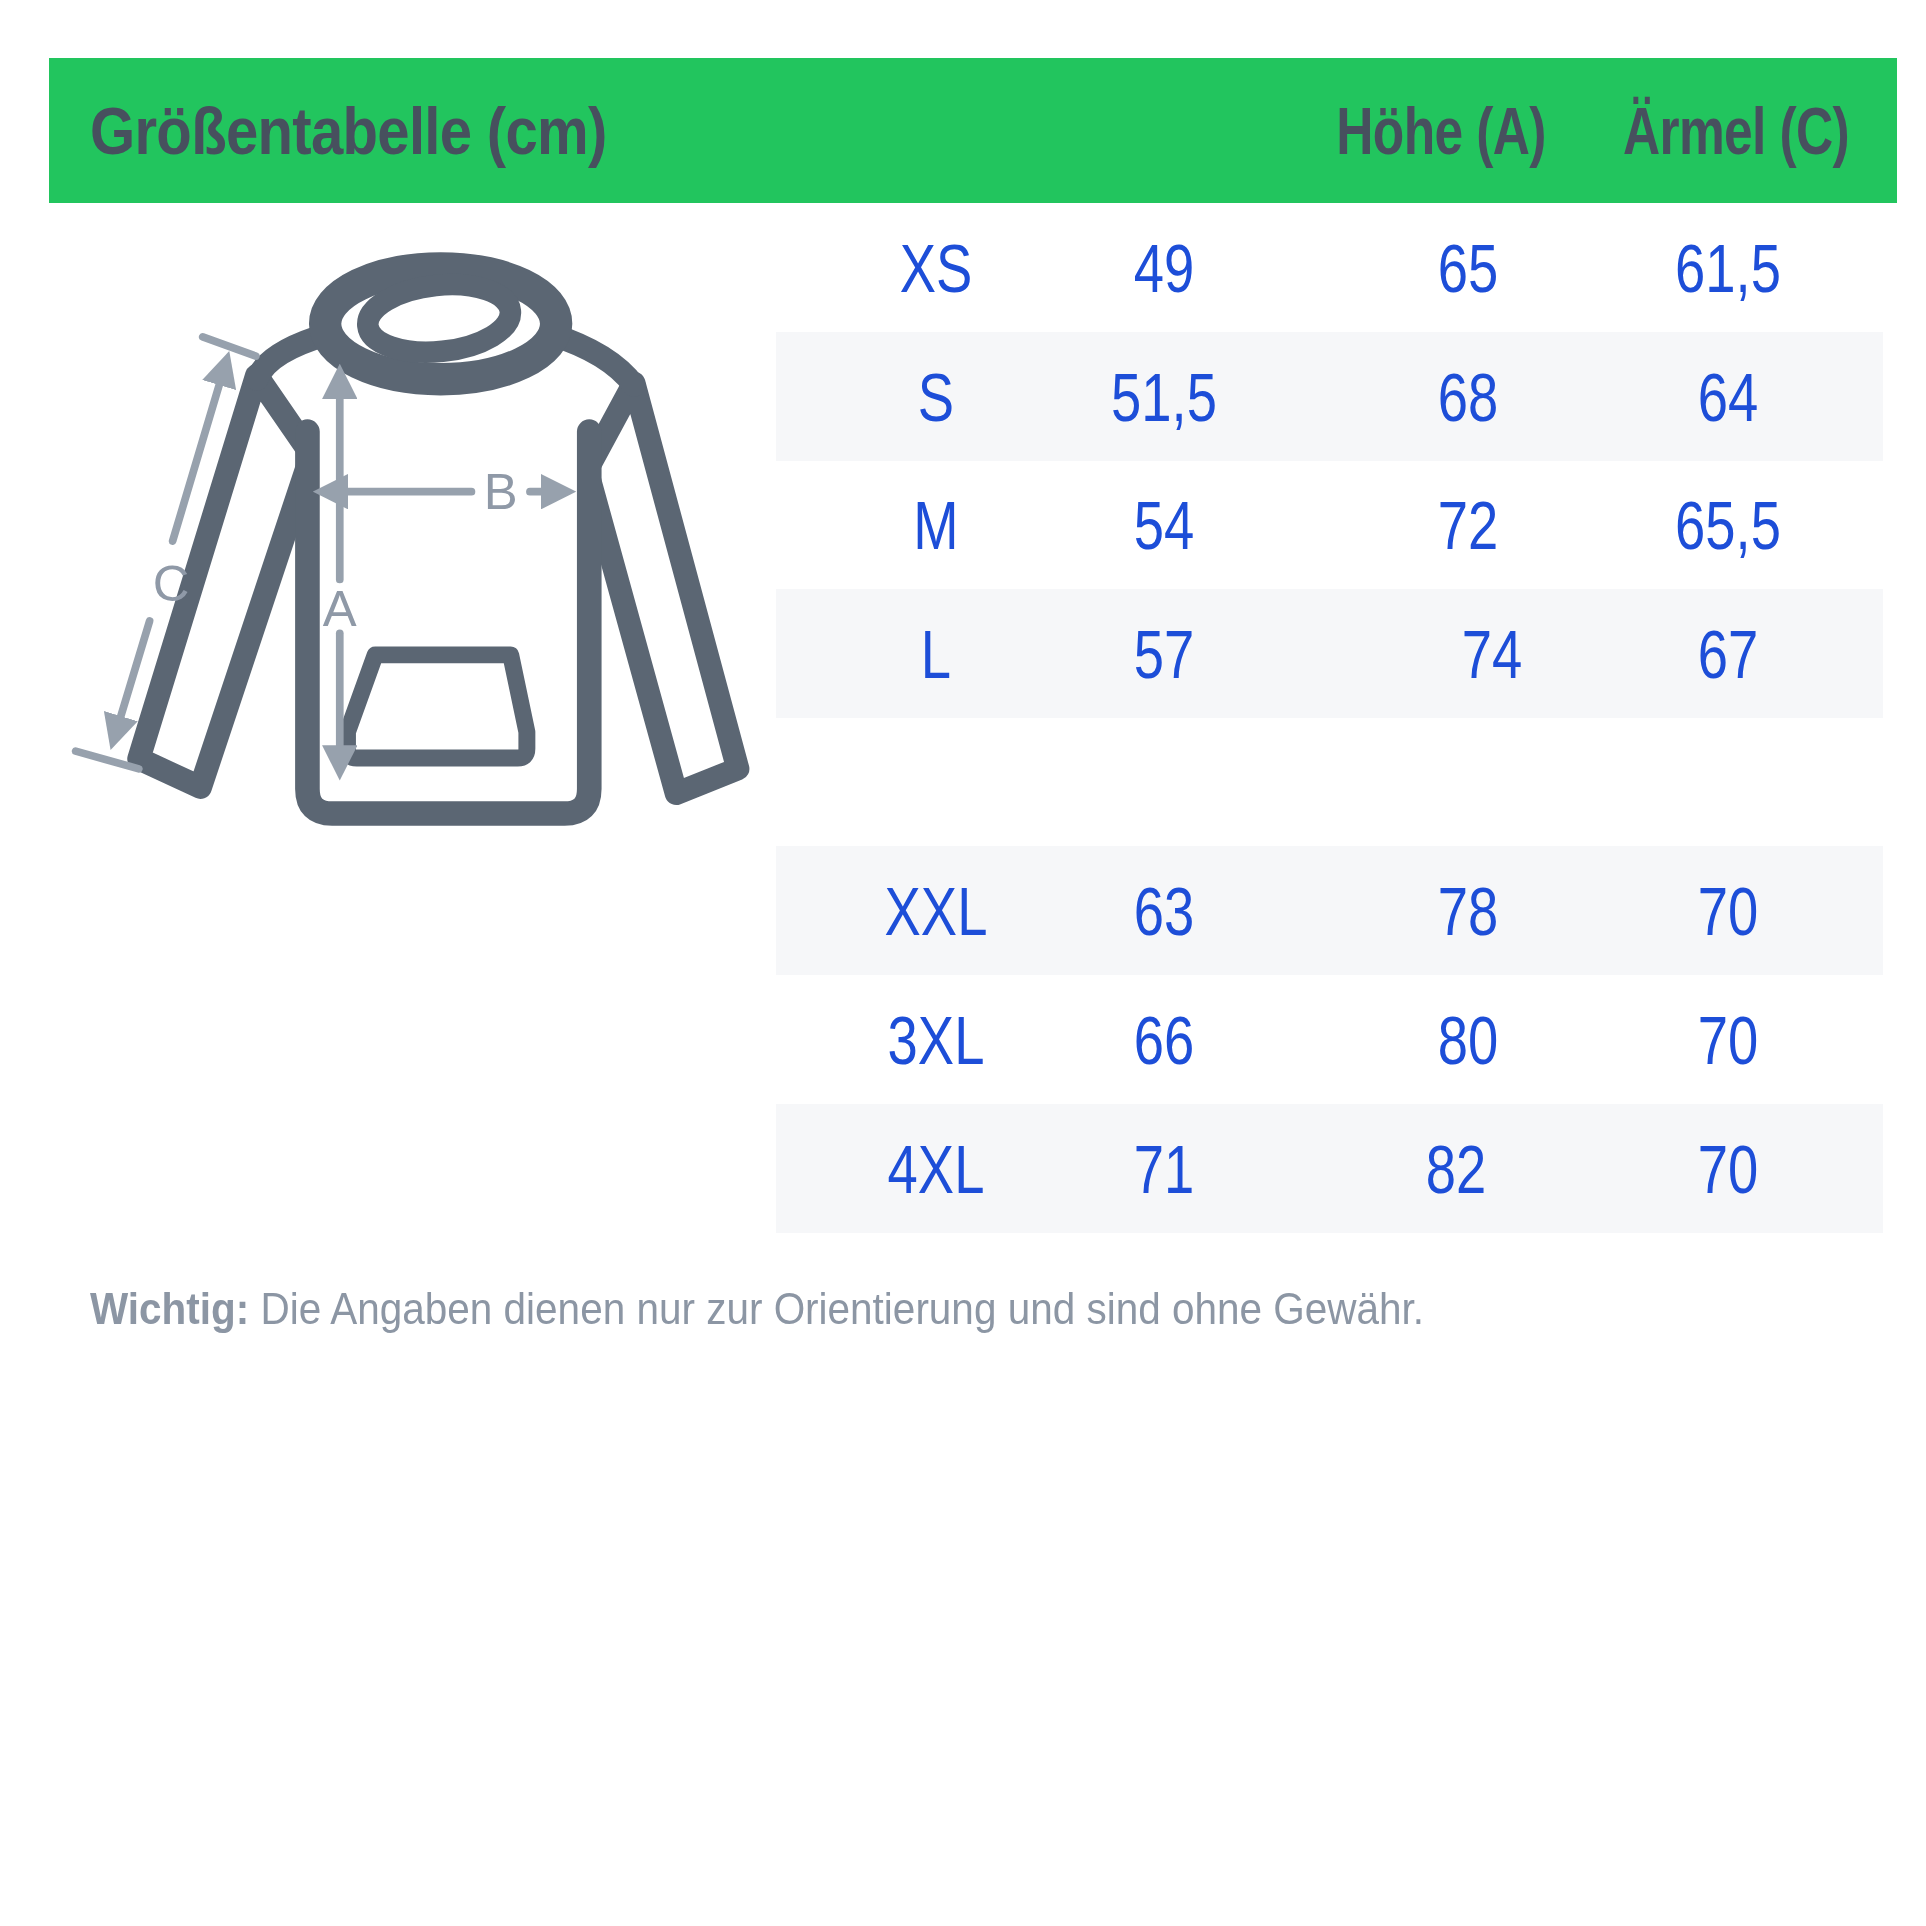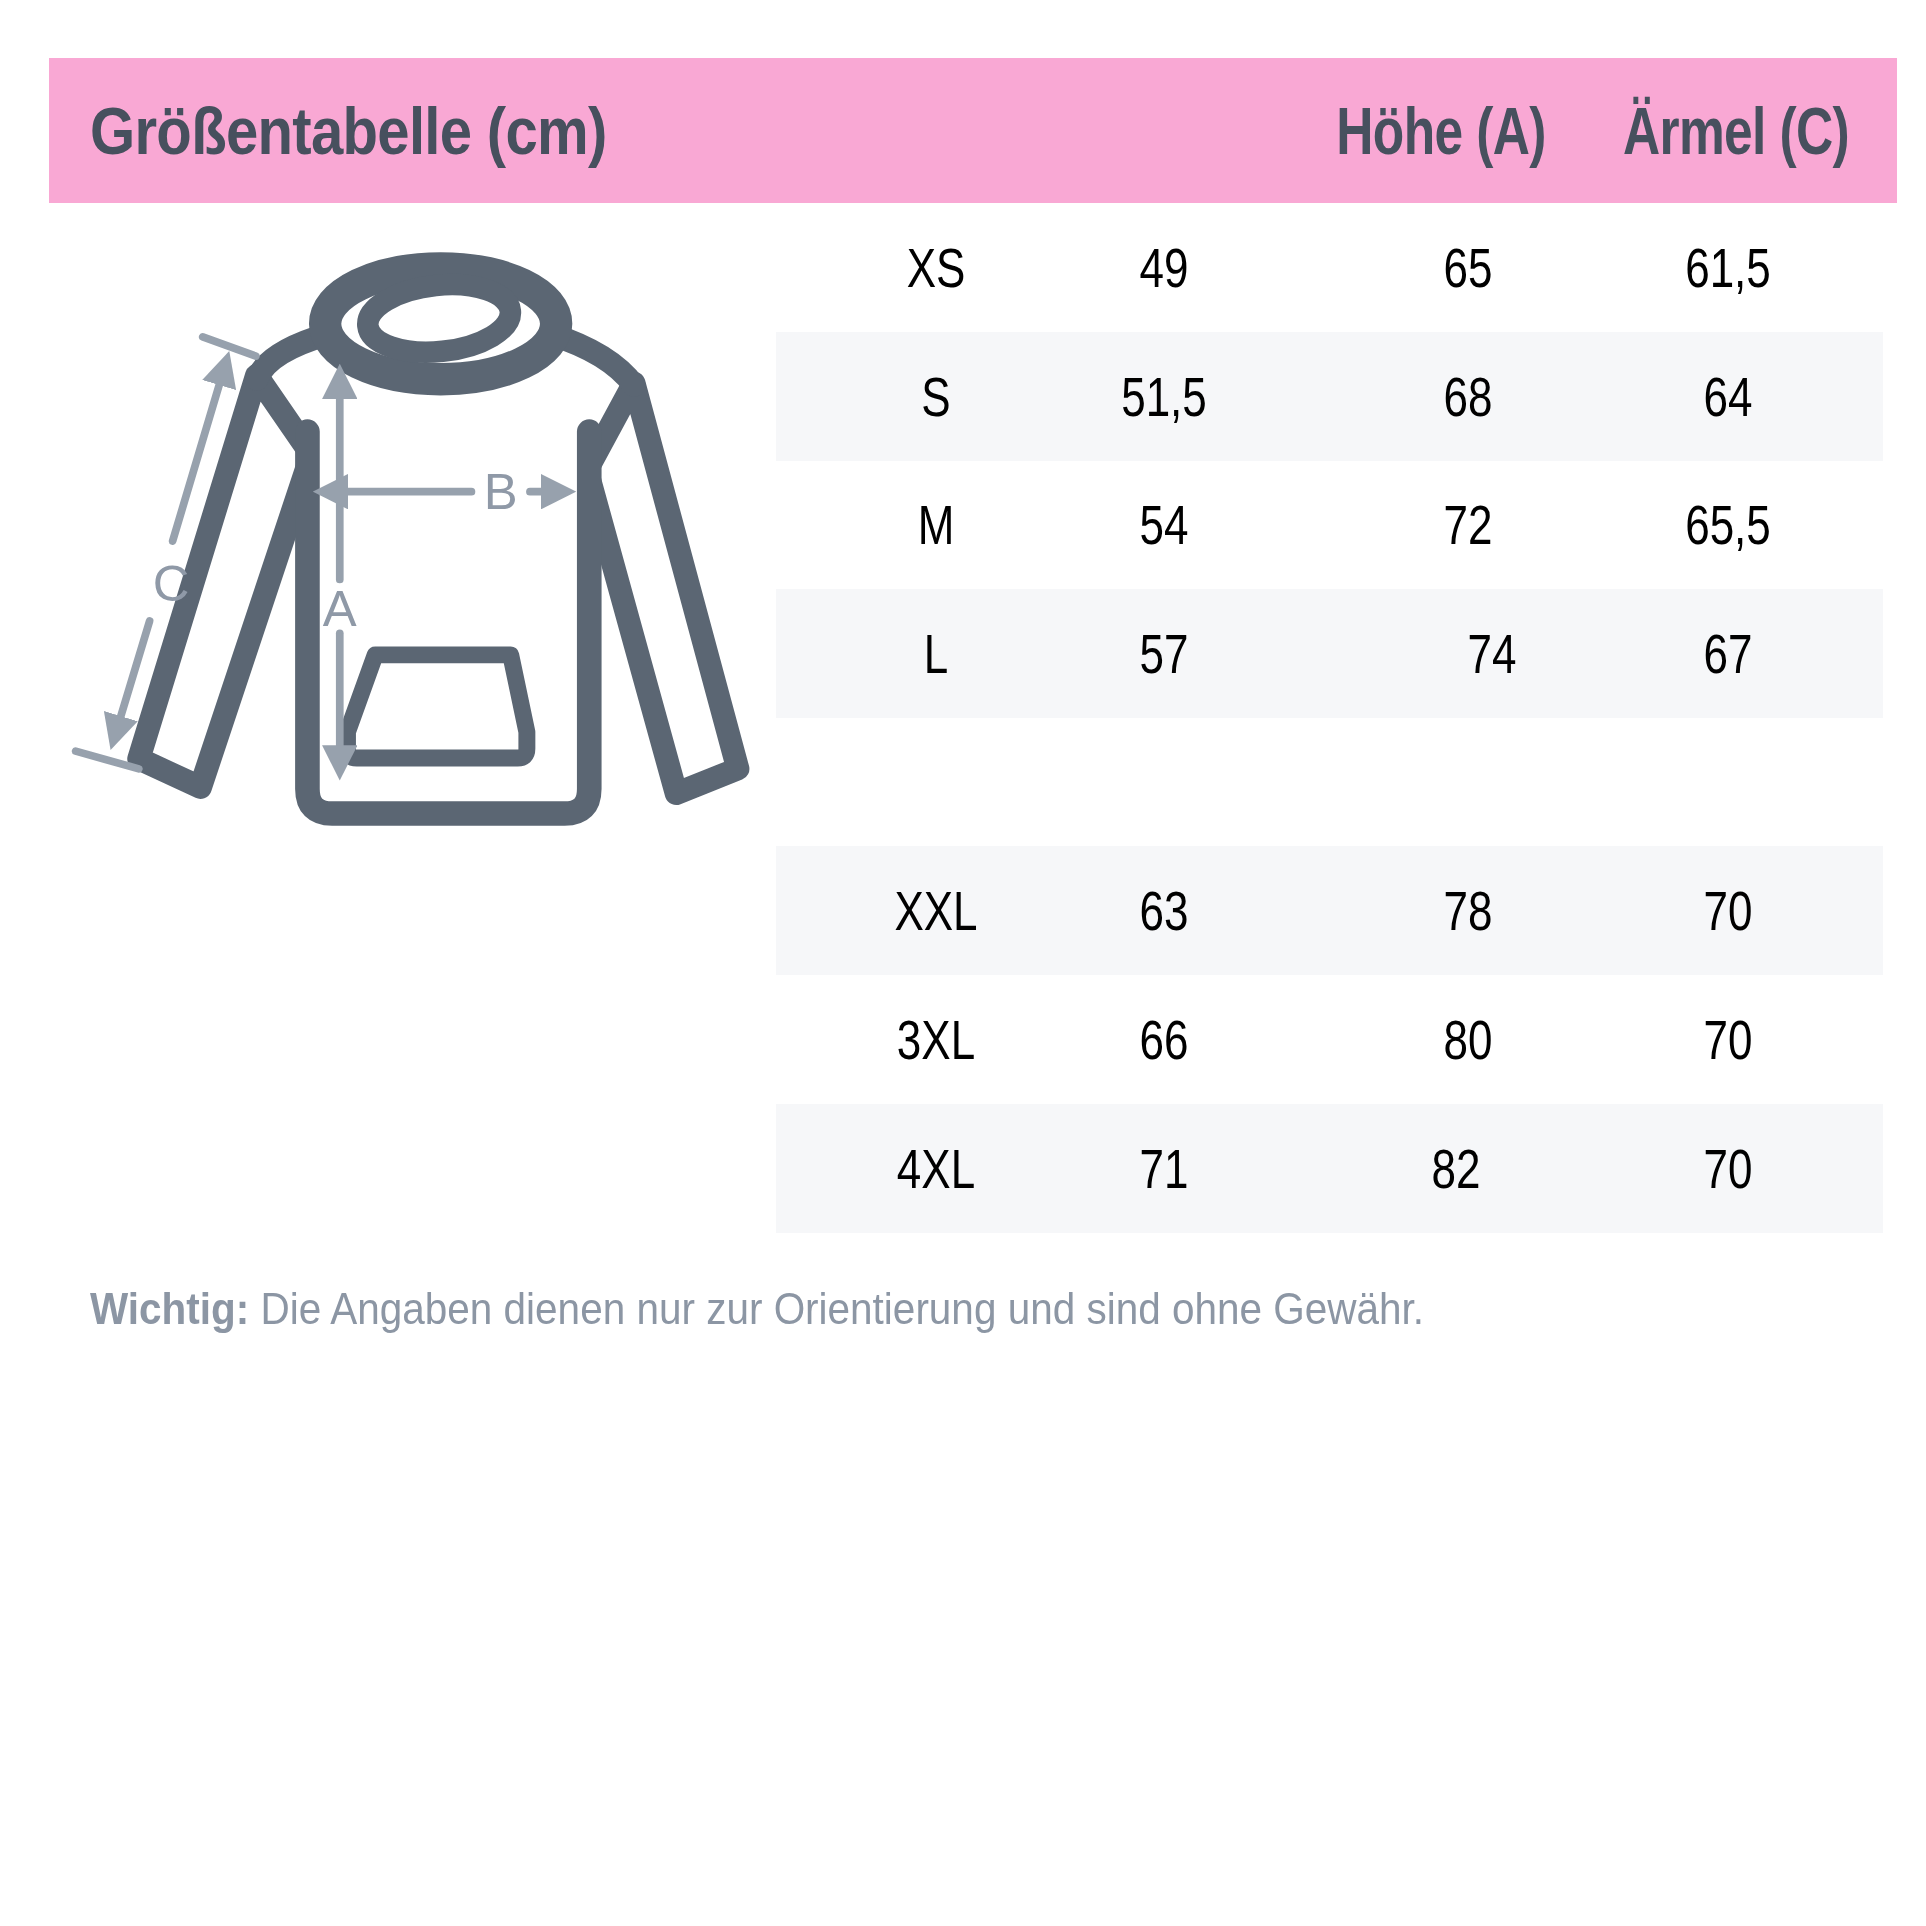--- a/index.html
+++ b/index.html
@@ -3,21 +3,21 @@
 <meta charset="utf-8">
 <style>
   html,body{margin:0;padding:0;background:#ffffff;}
   .sheet{
     position:relative;width:1926px;height:1926px;background:#ffffff;overflow:hidden;
     font-family:"Liberation Sans","DejaVu Sans",sans-serif;
   }
   
   .header-bar{
     position:absolute;left:49px;top:58px;width:1848px;height:145px;
-    background:#f9a8d4;
+    background:#22c55e;
   }
   .title-wrap{
     position:absolute;left:41px;top:0;height:100%;display:flex;align-items:center;
   }
   .cond-t{
     display:inline-block;transform:scaleX(0.88);transform-origin:left center;
     font-size:66px;font-weight:bold;color:#47505e;white-space:nowrap;letter-spacing:-0.8px;
   }
   .col-h{
     position:absolute;top:0;height:100%;display:flex;align-items:center;justify-content:center;
@@ -26,21 +26,21 @@
   .cond-h{
     display:inline-block;transform:scaleX(0.78);transform-origin:center;
     font-size:66px;font-weight:bold;color:#47505e;white-space:nowrap;letter-spacing:-0.8px;
   }
   
   .rows{position:absolute;left:776px;top:203px;width:1107px;height:1029px;}
   .row{position:absolute;left:0;width:1107px;height:129px;}
   .row.striped{background:#f6f7f9;}
   .cell{
     position:absolute;top:50%;transform:translate(-50%,-50%);
-    color:#000000;font-size:55px;font-weight:400;
+    color:#1d4ed8;font-size:68px;font-weight:400;
   }
   .cell .cond{
     display:inline-block;transform:scaleX(0.8);transform-origin:center;white-space:nowrap;
   }
   
   .footer{position:absolute;left:90px;top:1270px;width:1788px;color:#8c96a4;font-size:44px;}
   .f-line{height:77px;line-height:77px;white-space:nowrap;}
   .cond-f{display:inline-block;transform:scaleX(0.92);transform-origin:left center;white-space:nowrap;}
   .cond-f b{font-weight:bold;color:#8c96a4;}
   

